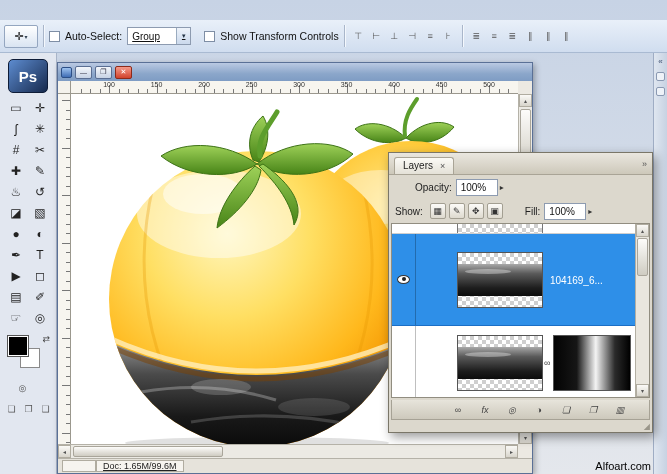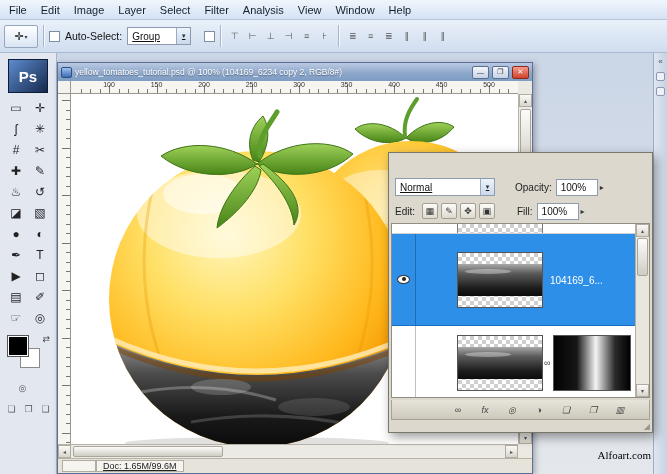--- a/index.html
+++ b/index.html
@@ -21,21 +21,21 @@
   .vsep{width:1px;height:22px;background:#a9b6ca;box-shadow:1px 0 0 #f4f8fd;}
   .checkbox{width:11px;height:11px;border:1px solid #7e8ea5;background:#fff;display:inline-block;}
   .opt-label{font-size:10.5px;color:#111;white-space:nowrap;}
   .combo{height:18px;background:#fff;border:1px solid #8d9bb0;display:flex;align-items:center;justify-content:space-between;padding-left:4px;font-size:10px;color:#111;text-decoration:underline;}
   .combo-arrow{width:14px;height:100%;display:flex;align-items:center;justify-content:center;font-size:7px;color:#234;background:linear-gradient(#eef3fa,#cbd9ec);border-left:1px solid #9aabbf;}
   .btn-group{display:flex;gap:1px;}
   .mini-btn{min-width:17px;height:19px;font-size:9px;color:#555;background:none;border:none;display:flex;align-items:center;justify-content:center;padding:0 1px;}
 
   
   #toolbar{position:absolute;left:0;top:53px;width:57px;height:421px;background:#e2e7f0;border-right:1px solid #a8b4c8;}
-  #ps-badge{margin:6px 0 4px 8px;width:40px;height:34px;background:linear-gradient(135deg,#5d8cd0,#16294d);border-radius:0;color:#fff;font-weight:bold;font-size:15px;display:flex;align-items:center;justify-content:center;border:1px solid #0e1c38;}
+  #ps-badge{margin:6px 0 4px 8px;width:40px;height:34px;background:linear-gradient(135deg,#5d8cd0,#16294d);border-radius:5px;color:#fff;font-weight:bold;font-size:15px;display:flex;align-items:center;justify-content:center;border:1px solid #0e1c38;}
   #tools-grid{display:grid;grid-template-columns:24px 24px;margin-left:4px;}
   .tool{height:21px;background:none;border:none;font-size:12px;color:#222;display:flex;align-items:center;justify-content:center;}
   #swatches{position:relative;height:42px;width:46px;margin:6px 0 0 6px;}
   #swap{position:absolute;right:2px;top:0;font-size:9px;color:#444;}
   #bg-swatch{position:absolute;left:14px;top:14px;width:20px;height:20px;background:#fff;border:1px solid #8a8a8a;}
   #fg-swatch{position:absolute;left:2px;top:2px;width:20px;height:20px;background:#000;border:1px solid #fff;outline:1px solid #555;}
   #qmask-row{margin:2px 0 0 14px;}
   #screen-modes{display:flex;margin:2px 0 0 3px;}
 
   
@@ -109,55 +109,42 @@
 
   
   #right-dock{position:absolute;right:0;top:53px;width:14px;bottom:0;background:linear-gradient(90deg,#dfe6f0,#c7d2e2);border-left:1px solid #9fadc4;z-index:2;display:flex;flex-direction:column;align-items:center;padding-top:4px;gap:6px;}
   #right-dock .chev{font-size:8px;color:#3e5070;}
   .dock-icon{width:9px;height:9px;border:1px solid #8a99b2;background:#eef2f8;border-radius:2px;}
 
   
   #watermark{position:absolute;left:3px;bottom:2px;z-index:10;opacity:.92;}
   #wm1{font-size:13px;color:#c05b4a;letter-spacing:1px;}
   #wm2{font-size:6.5px;color:#777;letter-spacing:.5px;}
-  #credit{position:absolute;right:16px;bottom:13px;font-size:11px;color:#000;z-index:6;font-family:Liberation Serif, serif;}
+  #credit{position:absolute;right:16px;bottom:2px;font-size:11px;color:#000;z-index:6;}
 </style>
 </head>
 <body>
 
 <div id="screen">
 
-  <div id="menubar">
-    <div id="menu-items">
-        <span class="menu-item">File</span>
-        <span class="menu-item">Edit</span>
-        <span class="menu-item">Image</span>
-        <span class="menu-item">Layer</span>
-        <span class="menu-item">Select</span>
-        <span class="menu-item">Filter</span>
-        <span class="menu-item">Analysis</span>
-        <span class="menu-item">View</span>
-        <span class="menu-item">Window</span>
-        <span class="menu-item">Help</span>
-      </div>
-  </div>
 
   <div id="optionsbar">
     <div class="tool-current">
       <span class="tc-glyph">✛</span>
       <span class="tc-arrow">▾</span>
     </div>
     <span class="vsep"></span>
     <span class="checkbox"></span>
     <span class="opt-label">Auto-Select:</span>
     <div class="combo" style="width:64px">
       <span class="combo-value">Group</span>
       <span class="combo-arrow">▾</span>
     </div>
     <span class="checkbox" style="margin-left:8px"></span>
+    <span class="opt-label">Show Transform Controls</span>
     <span class="vsep"></span>
     <div id="align-group-1" class="btn-group">
         <button class="mini-btn">⊤</button>
         <button class="mini-btn">⊢</button>
         <button class="mini-btn">⊥</button>
         <button class="mini-btn">⊣</button>
         <button class="mini-btn">≡</button>
         <button class="mini-btn">⊦</button>
       </div>
     <span class="vsep"></span>
@@ -208,21 +195,20 @@
     <div id="screen-modes">
         <button class="mini-btn">❏</button>
         <button class="mini-btn">❐</button>
         <button class="mini-btn">❑</button>
       </div>
   </div>
 
   <div id="docwin">
     <div class="titlebar">
       <span class="doc-icon"></span>
-      <span class="title">yellow_tomatoes_tutorial.psd @ 100% (104169_6234 copy 2, RGB/8#)</span>
       <span class="winbtn">—</span>
       <span class="winbtn">❐</span>
       <span class="winbtn close">✕</span>
     </div>
     <div id="ruler-corner"></div>
     <div id="hruler">
         <div class="htick" style="left: 9.5px; height: 4px;"></div>
         <div class="htick" style="left: 19px; height: 4px;"></div>
         <div class="htick" style="left: 28.5px; height: 4px;"></div>
         <div class="htick" style="left: 38px; height: 8px;"></div>
@@ -395,33 +381,36 @@
     </div>
     <div id="statusbar">
       <span class="status-field status-zoom"></span>
       <span class="status-field" id="doc-size-wrap">
         <span>Doc: 1.65M/99.6M</span>
       </span>
     </div>
   </div>
 
   <div id="layers-panel">
+    <div class="lp-header">
+      <div class="lp-tab">
+        <span>Layers</span>
+        <span class="tab-close">×</span>
+      </div>
+      <span class="lp-collapse">»</span>
+    </div>
     <div class="lp-row lp-row1">
-      <div class="combo" style="width:100px">
-        <span class="combo-value">Normal</span>
-        <span class="combo-arrow">▾</span>
-      </div>
       <span class="lp-label" style="margin-left:20px">Opacity:</span>
       <div class="field">
         <span>100%</span>
       </div>
       <span class="field-arrow">▸</span>
     </div>
     <div class="lp-row lp-row2">
-      <span class="lp-label">Edit:</span>
+      <span class="lp-label">Show:</span>
       <div id="lock-buttons">
           <button class="lock-btn">▦</button>
           <button class="lock-btn">✎</button>
           <button class="lock-btn">✥</button>
           <button class="lock-btn">▣</button>
         </div>
       <span class="lp-label" style="margin-left:22px">Fill:</span>
       <div class="field">
         <span>100%</span>
       </div>

